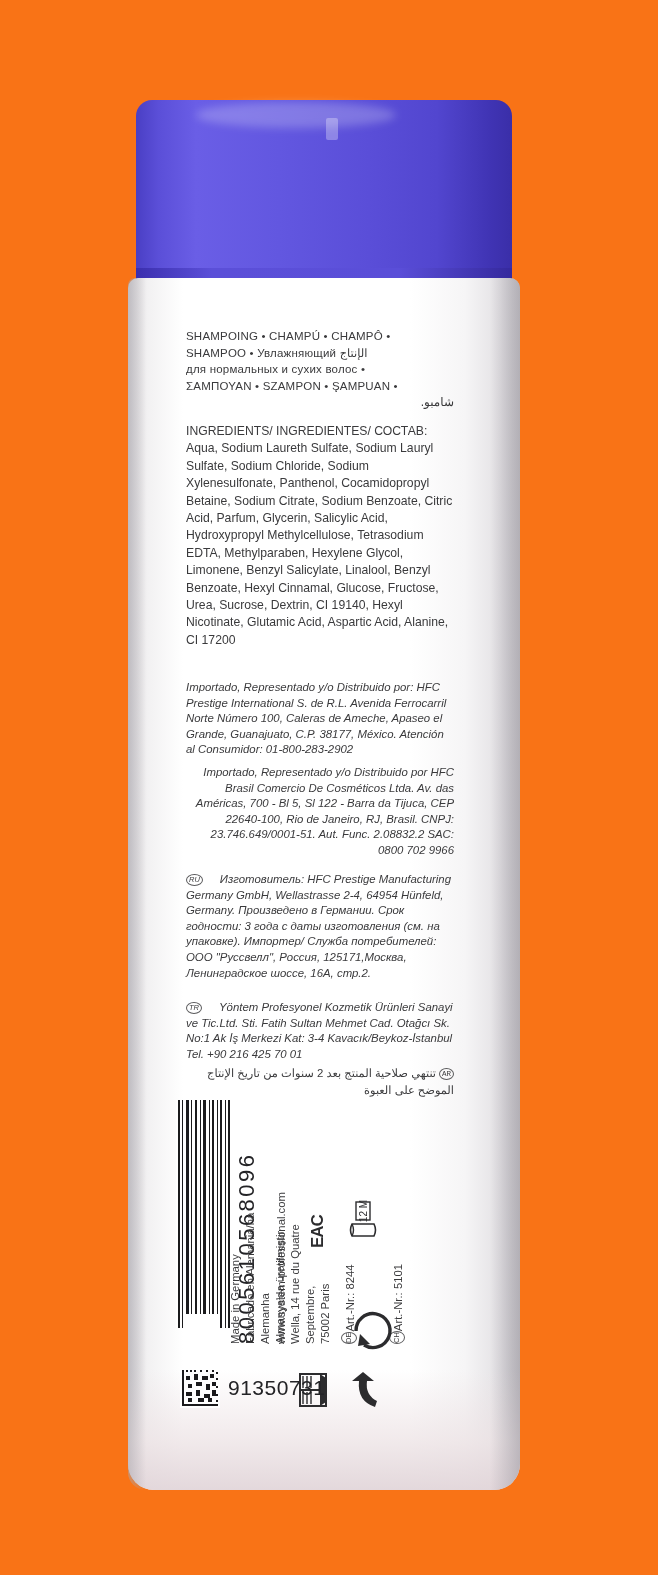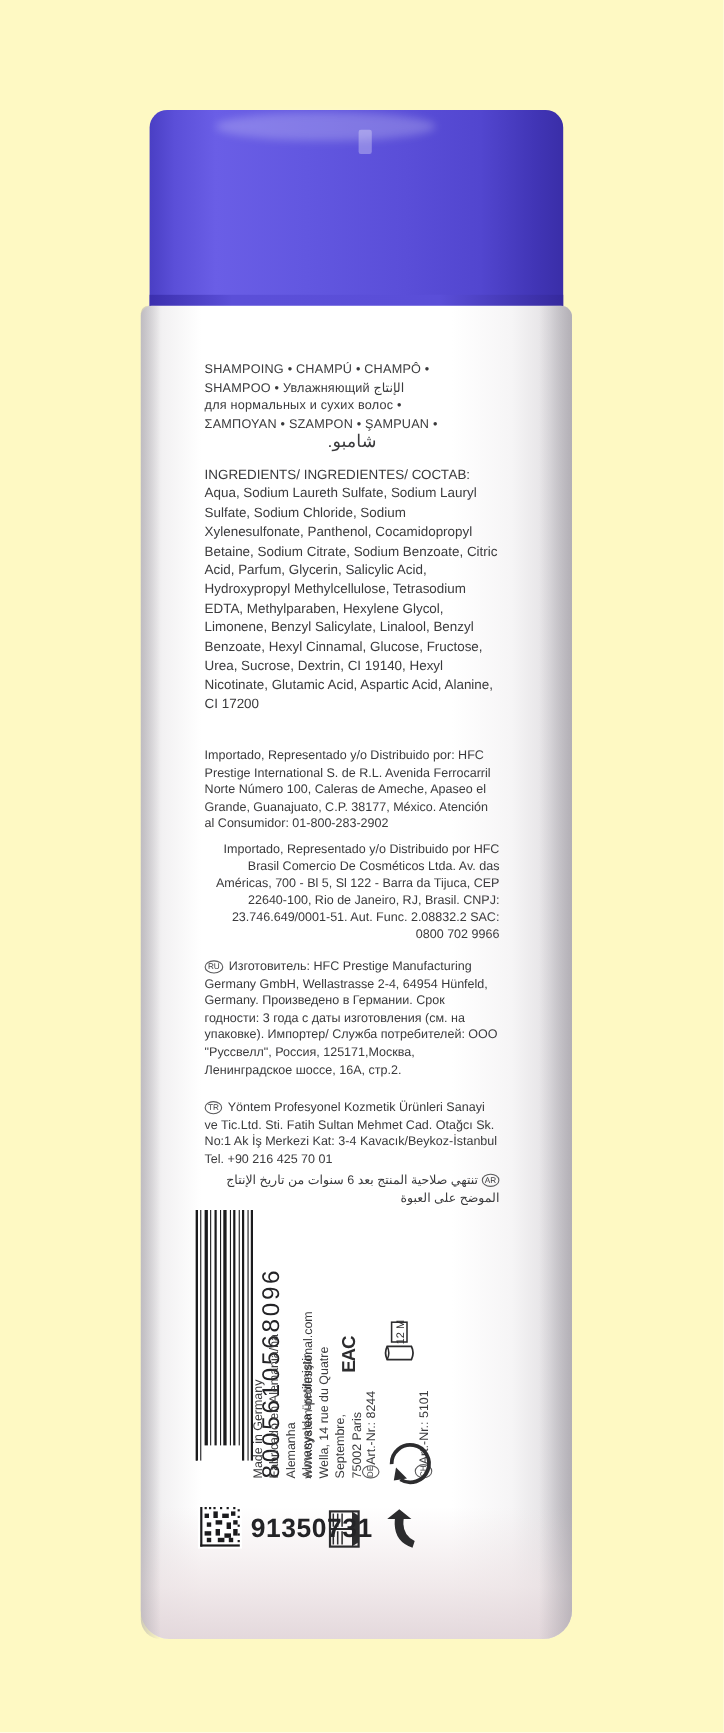--- a/index.html
+++ b/index.html
@@ -12,21 +12,21 @@
     height: 1575px;
     position: relative;
     font-family: "Liberation Sans", sans-serif;
     overflow: hidden;
   }
 
   
   #bottle-scene {
     position: absolute;
     inset: 0;
-    background: #fef9c3;
+    background: #f97316;
   }
 
   #bottle {
     position: absolute;
     left: 128px;
     top: 100px;
     width: 392px;
     height: 1390px;
   }
 
@@ -128,34 +128,35 @@
   }
 
   #title-block {
     top: 228px;
     font-size: 11.5px;
     line-height: 16.5px;
     letter-spacing: 0.2px;
   }
   #title-block .ar {
     direction: rtl;
-    text-align: center;
-    font-size: 16px;
+    text-align: right;
+    font-size: 12px;
   }
 
   #ingredients-block {
     top: 323px;
     font-size: 12.2px;
     line-height: 17.4px;
   }
   #ingredients-block .heading { }
 
   .para {
     font-size: 11.4px;
     line-height: 15.6px;
+    font-style: italic;
   }
   #mx-block { top: 580px; }
   #br-block { top: 665px; text-align: right; }
   #ru-block { top: 772px; }
   #tr-block { top: 900px; }
   #ar-block {
     top: 965px;
     direction: rtl;
     text-align: right;
     font-size: 11.4px;
@@ -163,24 +164,24 @@
   }
 
   .cc {
     display: inline-block;
     border: 1px solid #5a5a5c;
     border-radius: 50%;
     font-size: 7.5px;
     line-height: 10px;
     padding: 0 2px;
     vertical-align: 1px;
-    margin-right: 5px;
+    margin-right: 17px;
     letter-spacing: 0;
   }
-  .cc-ar { margin-right: 0; margin-left: 3px; }
+  .cc-ar { margin-right: 0; margin-left: 3px; font-family: Liberation Mono, monospace; }
 
   
   #barcode-wrap {
     position: absolute;
     left: 48px;
     top: 1000px;
     width: 200px;
     height: 250px;
   }
   #barcode {
@@ -262,24 +263,23 @@
     position: absolute;
     left: 52px;
     top: 1268px;
     width: 40px;
     height: 40px;
   }
   #dm-number {
     position: absolute;
     left: 100px;
     top: 1276px;
-    font-size: 24px;
+    font-size: 21px;
     letter-spacing: 0.5px;
     color: #232326;
-    font-weight: bold;
   }
 </style>
 </head>
 <body>
 
 <div id="bottle-scene">
 
   <div id="bottle">
 
     <div id="cap">
@@ -312,21 +312,21 @@
 
     <div class="label para" id="ru-block">
       <span class="cc">RU</span><span>Изготовитель: HFC Prestige Manufacturing Germany GmbH, Wellastrasse 2-4, 64954 Hünfeld, Germany. Произведено в Германии. Срок годности: 3 года с даты изготовления (см. на упаковке). Импортер/ Служба потребителей: ООО "Руссвелл", Россия, 125171,Москва, Ленинградское шоссе, 16А, стр.2.</span>
     </div>
 
     <div class="label para" id="tr-block">
       <span class="cc">TR</span><span>Yöntem Profesyonel Kozmetik Ürünleri Sanayi ve Tic.Ltd. Sti. Fatih Sultan Mehmet Cad. Otağcı Sk. No:1 Ak İş Merkezi Kat: 3-4 Kavacık/Beykoz-İstanbul Tel. +90 216 425 70 01</span>
     </div>
 
     <div class="label" id="ar-block">
-      <span class="cc cc-ar">AR</span><span>تنتهي صلاحية المنتج بعد 6 سنوات من تاريخ الإنتاج الموضح على العبوة</span>
+      <span class="cc cc-ar">AR</span><span>تنتهي صلاحية المنتج بعد 2 سنوات من تاريخ الإنتاج الموضح على العبوة</span>
     </div>
 
     <div id="barcode-wrap">
       <svg id="barcode" viewBox="0 0 54 228" preserveAspectRatio="none">
         <rect x="0" y="0" width="54" height="228" fill="#ffffff"></rect>
         <g fill="#1b1b1d">
           <rect x="2" y="0" width="2" height="228"></rect>
           <rect x="6" y="0" width="1" height="228"></rect>
           <rect x="10" y="0" width="3" height="214"></rect>
           <rect x="15" y="0" width="1" height="214"></rect>

